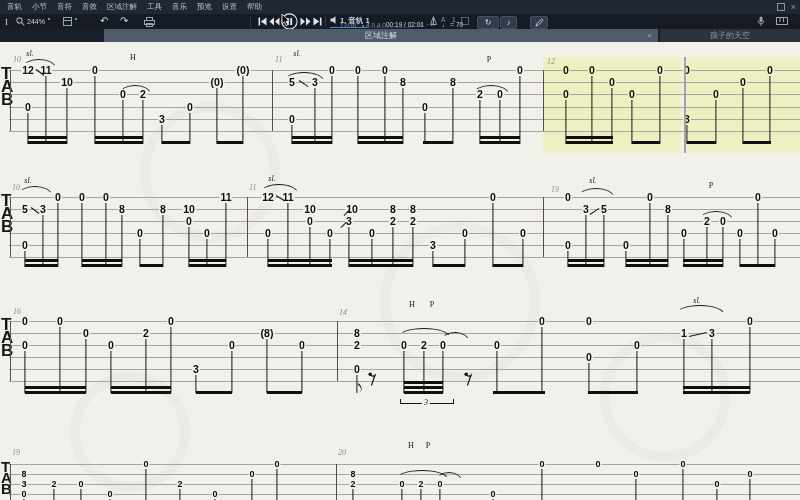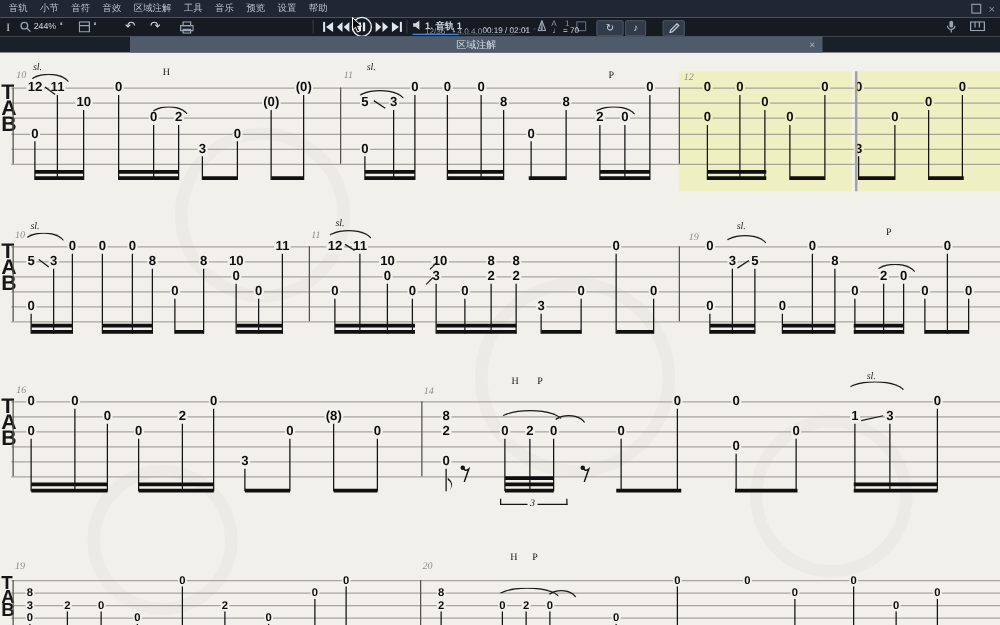--- a/index.html
+++ b/index.html
@@ -202,20 +202,23 @@
         <line x1="4" y1="0.5" x2="4" y2="5" stroke="#9aa3b1"></line>
         <line x1="7.5" y1="0.5" x2="7.5" y2="5" stroke="#9aa3b1"></line>
       </svg>
     </span>
 </div>
 
 <div id="tabbar">
   <div class="tab" id="tab-active">
     <span>区域注解</span>
     <span class="close">×</span>
+  </div>
+  <div class="tab" id="tab-inactive">
+    <span>孩子的天空</span>
   </div>
 </div>
 
 <div id="score">
   <div class="wm" style="left:140px;top:60px;width:120px;height:120px"></div>
   <div class="wm" style="left:380px;top:180px;width:140px;height:140px"></div>
   <div class="wm" style="left:600px;top:290px;width:110px;height:110px"></div>
   <div class="wm" style="left:70px;top:330px;width:100px;height:100px"></div>
 <div class="hl" style="left: 543px; top: 15px; width: 138px; height: 96px;"></div>
     <div class="hl" style="left: 687px; top: 15px; width: 113px; height: 96px;"></div>

